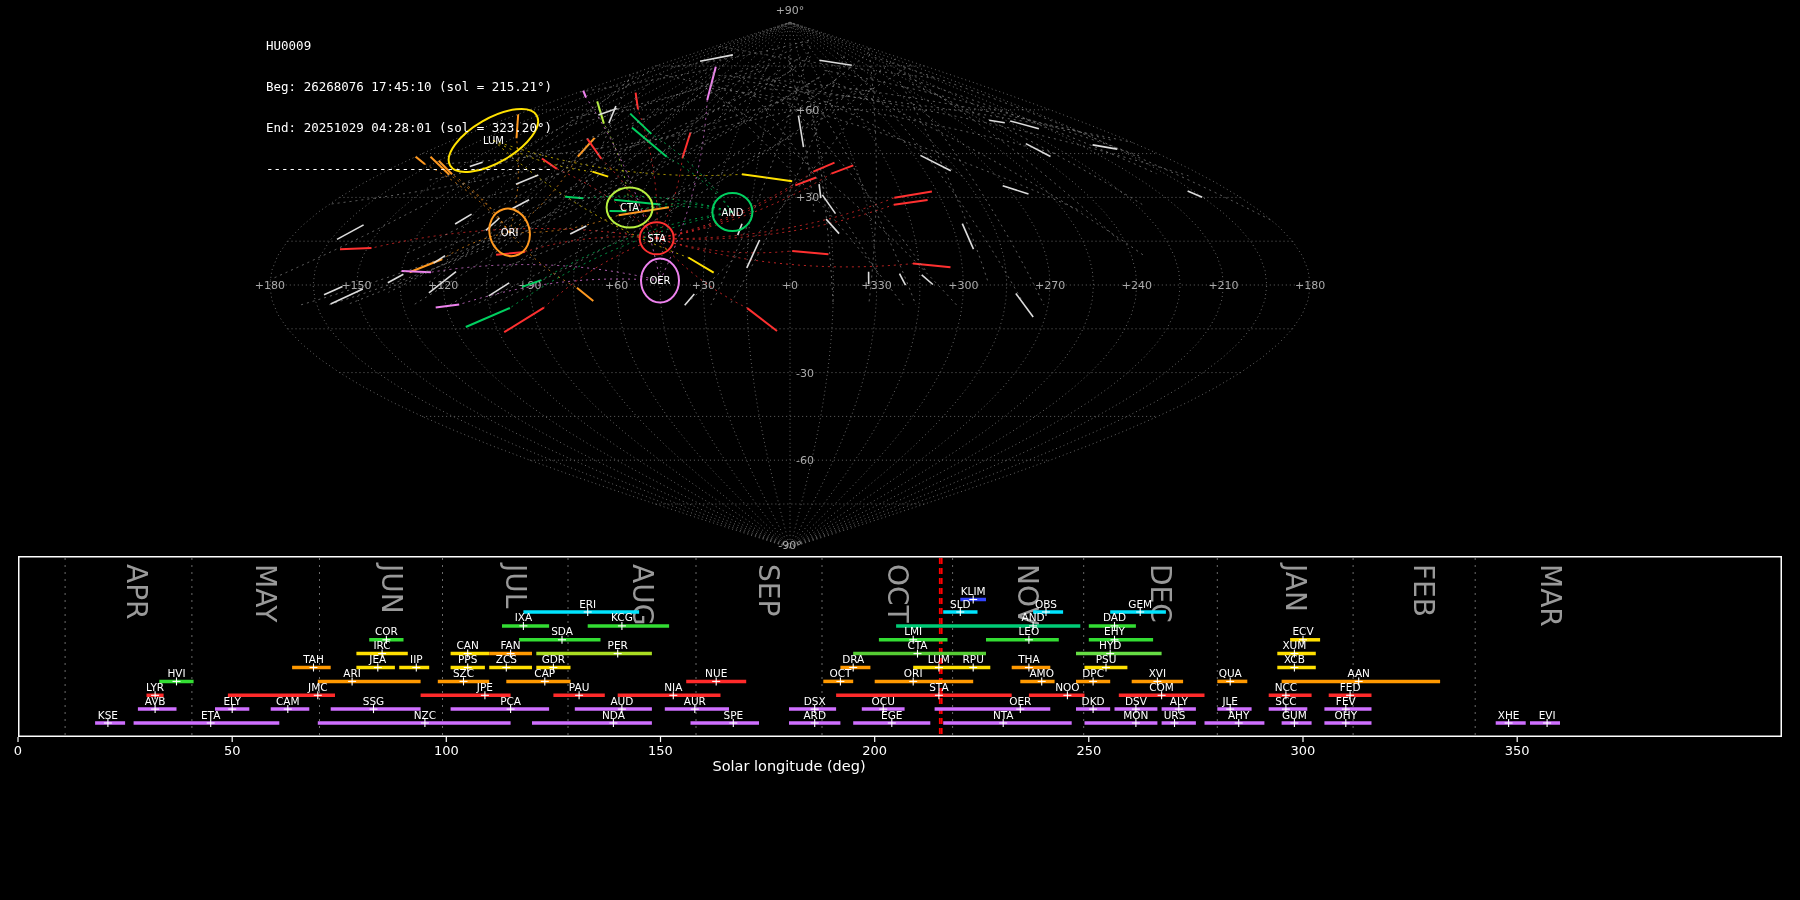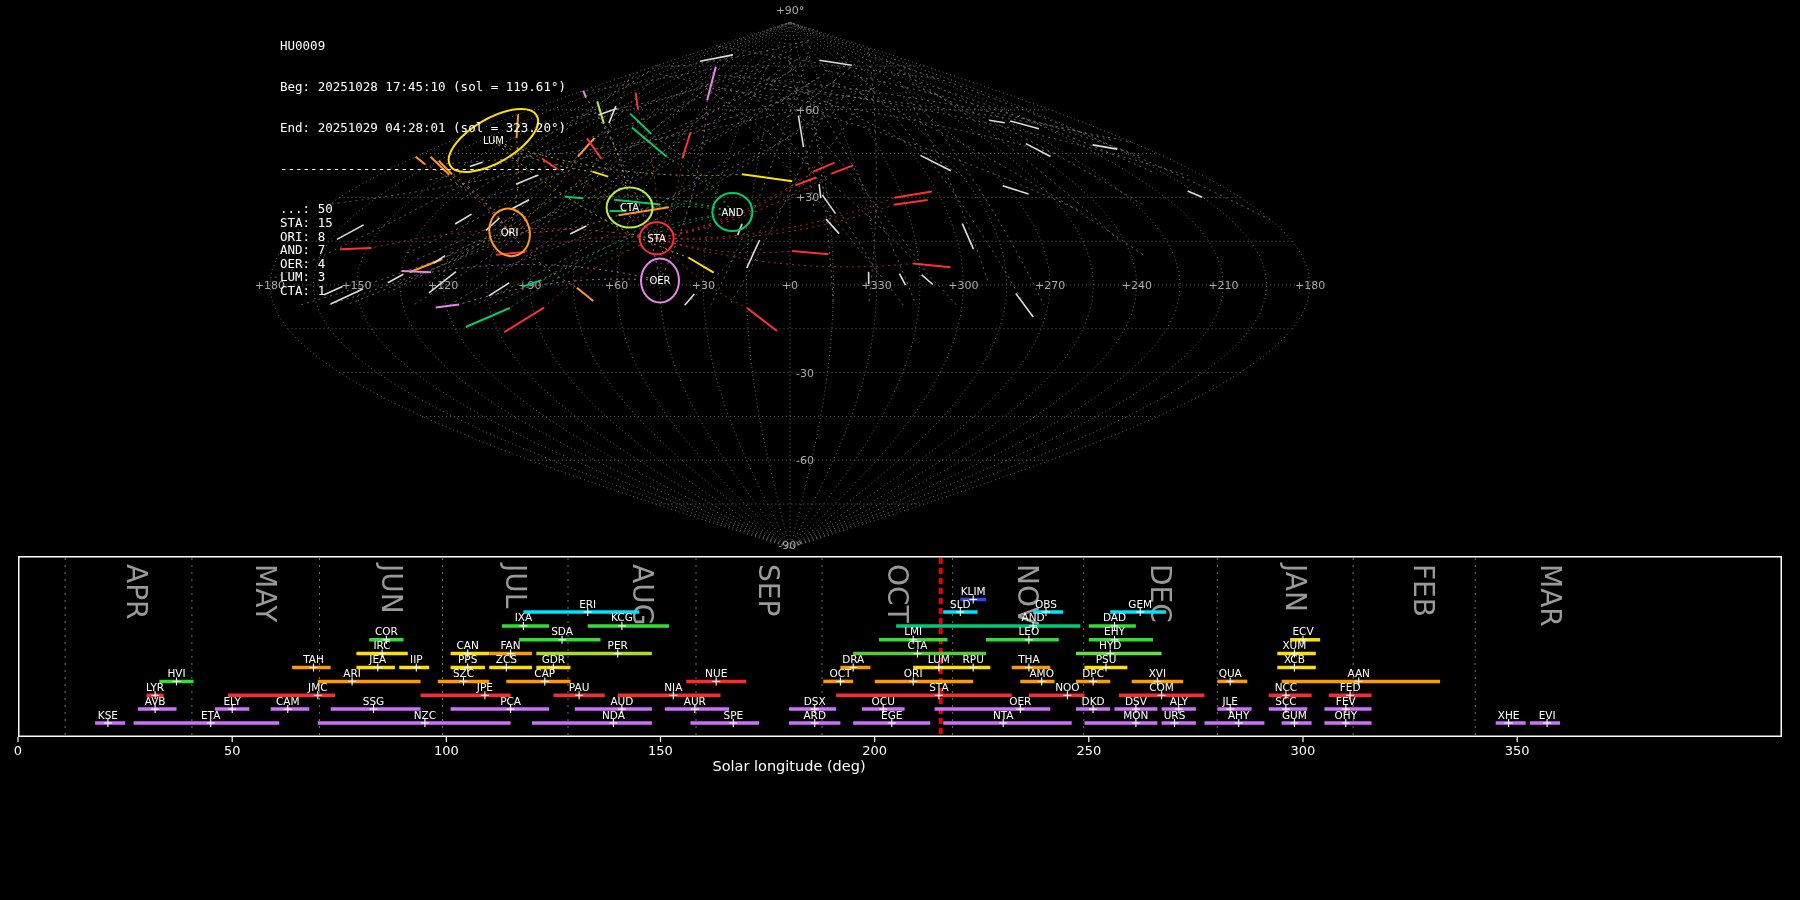--- a/index.html
+++ b/index.html
@@ -1,32 +1,31 @@
 <!DOCTYPE html>
 <html><head>
 <meta charset="utf-8">
 <style>
   html,body{margin:0;padding:0;background:#000;}
   body{position:relative;width:1800px;height:900px;overflow:hidden;
        font-family:"DejaVu Sans",sans-serif;}
-  .info{position:absolute;left:280px;top:12px;color:#fff;white-space:pre;
+  .info{position:absolute;left:266px;top:12px;color:#fff;white-space:pre;
         font:12.5px/13.6px "DejaVu Sans Mono",monospace;z-index:5;}
   svg text{font-family:"DejaVu Sans",sans-serif;}
   #sky-svg{position:absolute;left:0;top:0;}
   #timeline-svg{position:absolute;left:0;top:556px;}
 </style>
 </head>
 <body>
 
 <div class="info">
   <div>HU0009</div>
-  <div>Beg: 20251028 17:45:10 (sol = 119.61°)</div>
+  <div>Beg: 26268076 17:45:10 (sol = 215.21°)</div>
   <div>End: 20251029 04:28:01 (sol = 323.20°)</div>
   <div>--------------------------------------</div>
-  <div id="count-list"><div>...: 50</div><div>STA: 15</div><div>ORI: 8</div><div>AND: 7</div><div>OER: 4</div><div>LUM: 3</div><div>CTA: 1</div></div>
 </div>
 
 <svg id="sky-svg" width="1800" height="557">
     <defs>
       <clipPath id="mapclip">
         <path d="M790.0 22.2L835.3 36.8L880.3 51.4L924.6 66.0L967.9 80.6L1009.8 95.2L1050.1 109.8L1088.4 124.4L1124.4 139.0L1157.8 153.6L1188.5 168.2L1216.1 182.8L1240.5 197.4L1261.5 212.0L1278.8 226.6L1292.5 241.2L1302.3 255.8L1308.2 270.4L1310.2 285.0L1308.2 299.6L1302.3 314.2L1292.5 328.8L1278.8 343.4L1261.5 358.0L1240.5 372.6L1216.1 387.2L1188.5 401.8L1157.8 416.4L1124.4 431.0L1088.4 445.6L1050.1 460.2L1009.8 474.8L967.9 489.4L924.6 504.0L880.3 518.6L835.3 533.2L790.0 547.8L790.0 547.8L744.7 533.2L699.7 518.6L655.4 504.0L612.1 489.4L570.2 474.8L529.9 460.2L491.6 445.6L455.6 431.0L422.2 416.4L391.5 401.8L363.9 387.2L339.5 372.6L318.5 358.0L301.2 343.4L287.5 328.8L277.7 314.2L271.8 299.6L269.8 285.0L271.8 270.4L277.7 255.8L287.5 241.2L301.2 226.6L318.5 212.0L339.5 197.4L363.9 182.8L391.5 168.2L422.2 153.6L455.6 139.0L491.6 124.4L529.9 109.8L570.2 95.2L612.1 80.6L655.4 66.0L699.7 51.4L744.7 36.8L790.0 22.2Z"></path>
       </clipPath>
     </defs>
     <g stroke="#787878" stroke-width="1" fill="none" stroke-dasharray="1 3" opacity="0.85">
       <line x1="655.3623327376687" y1="504" x2="924.6376672623313" y2="504"></line>

